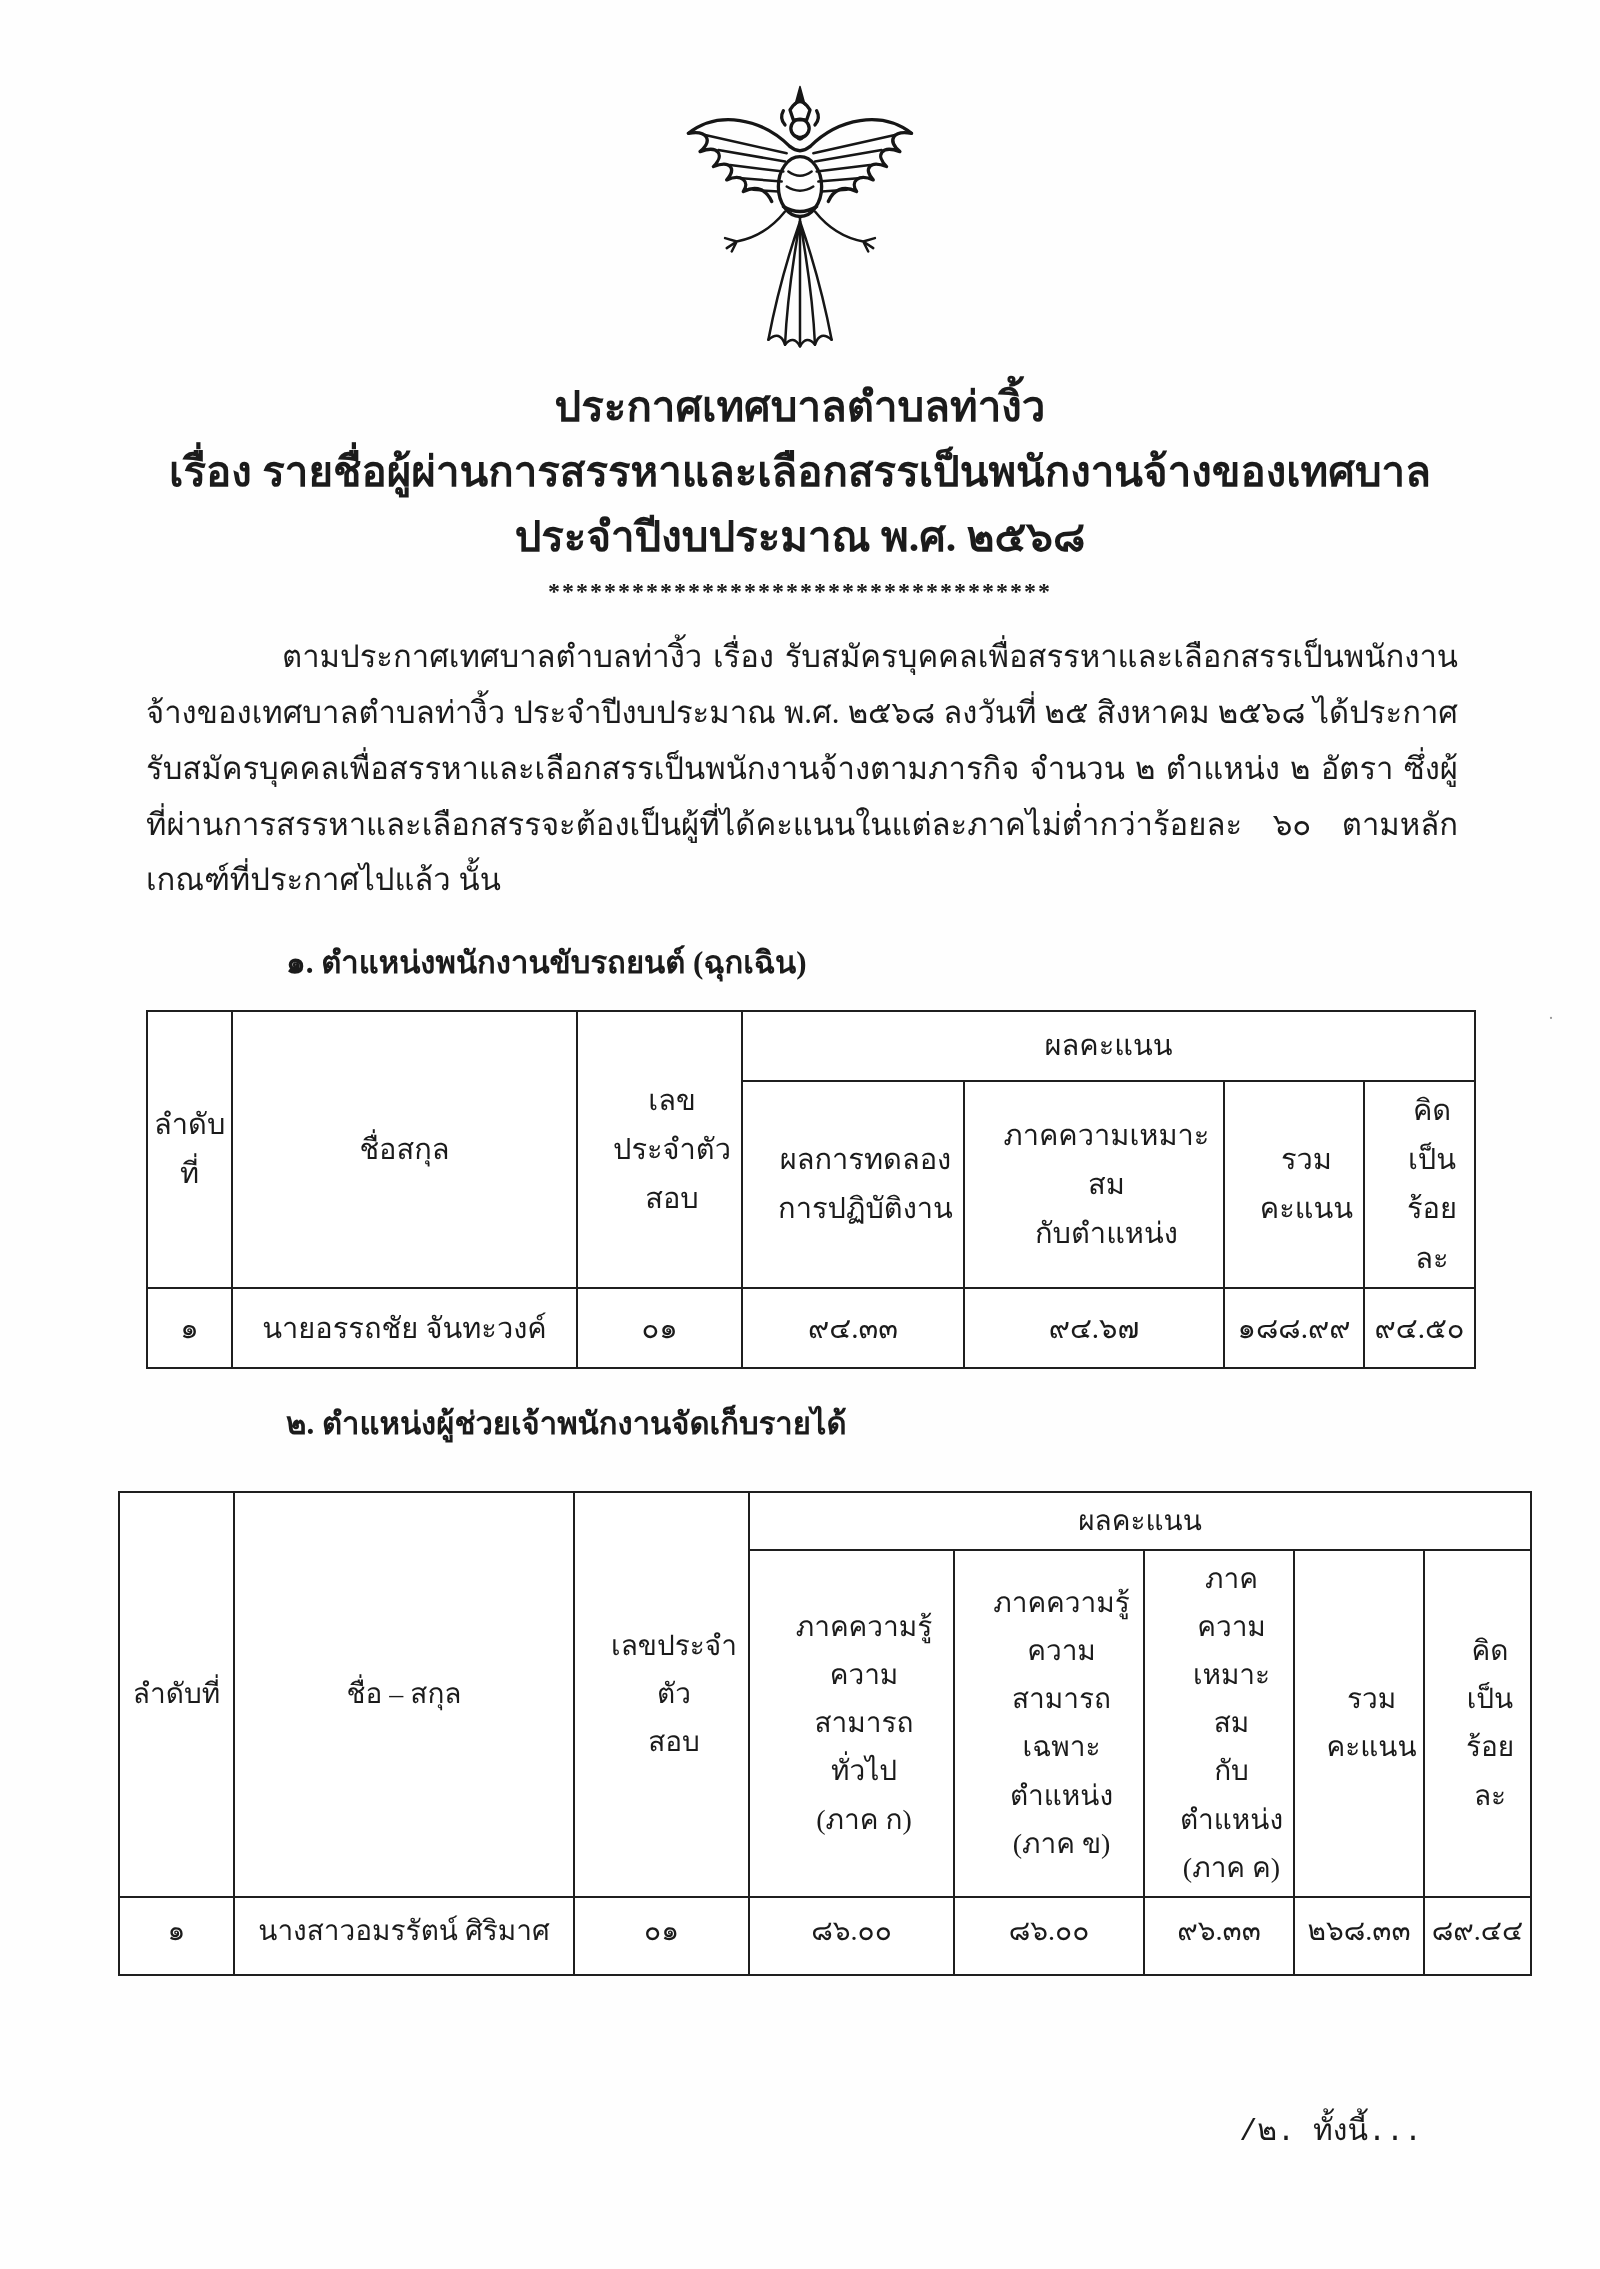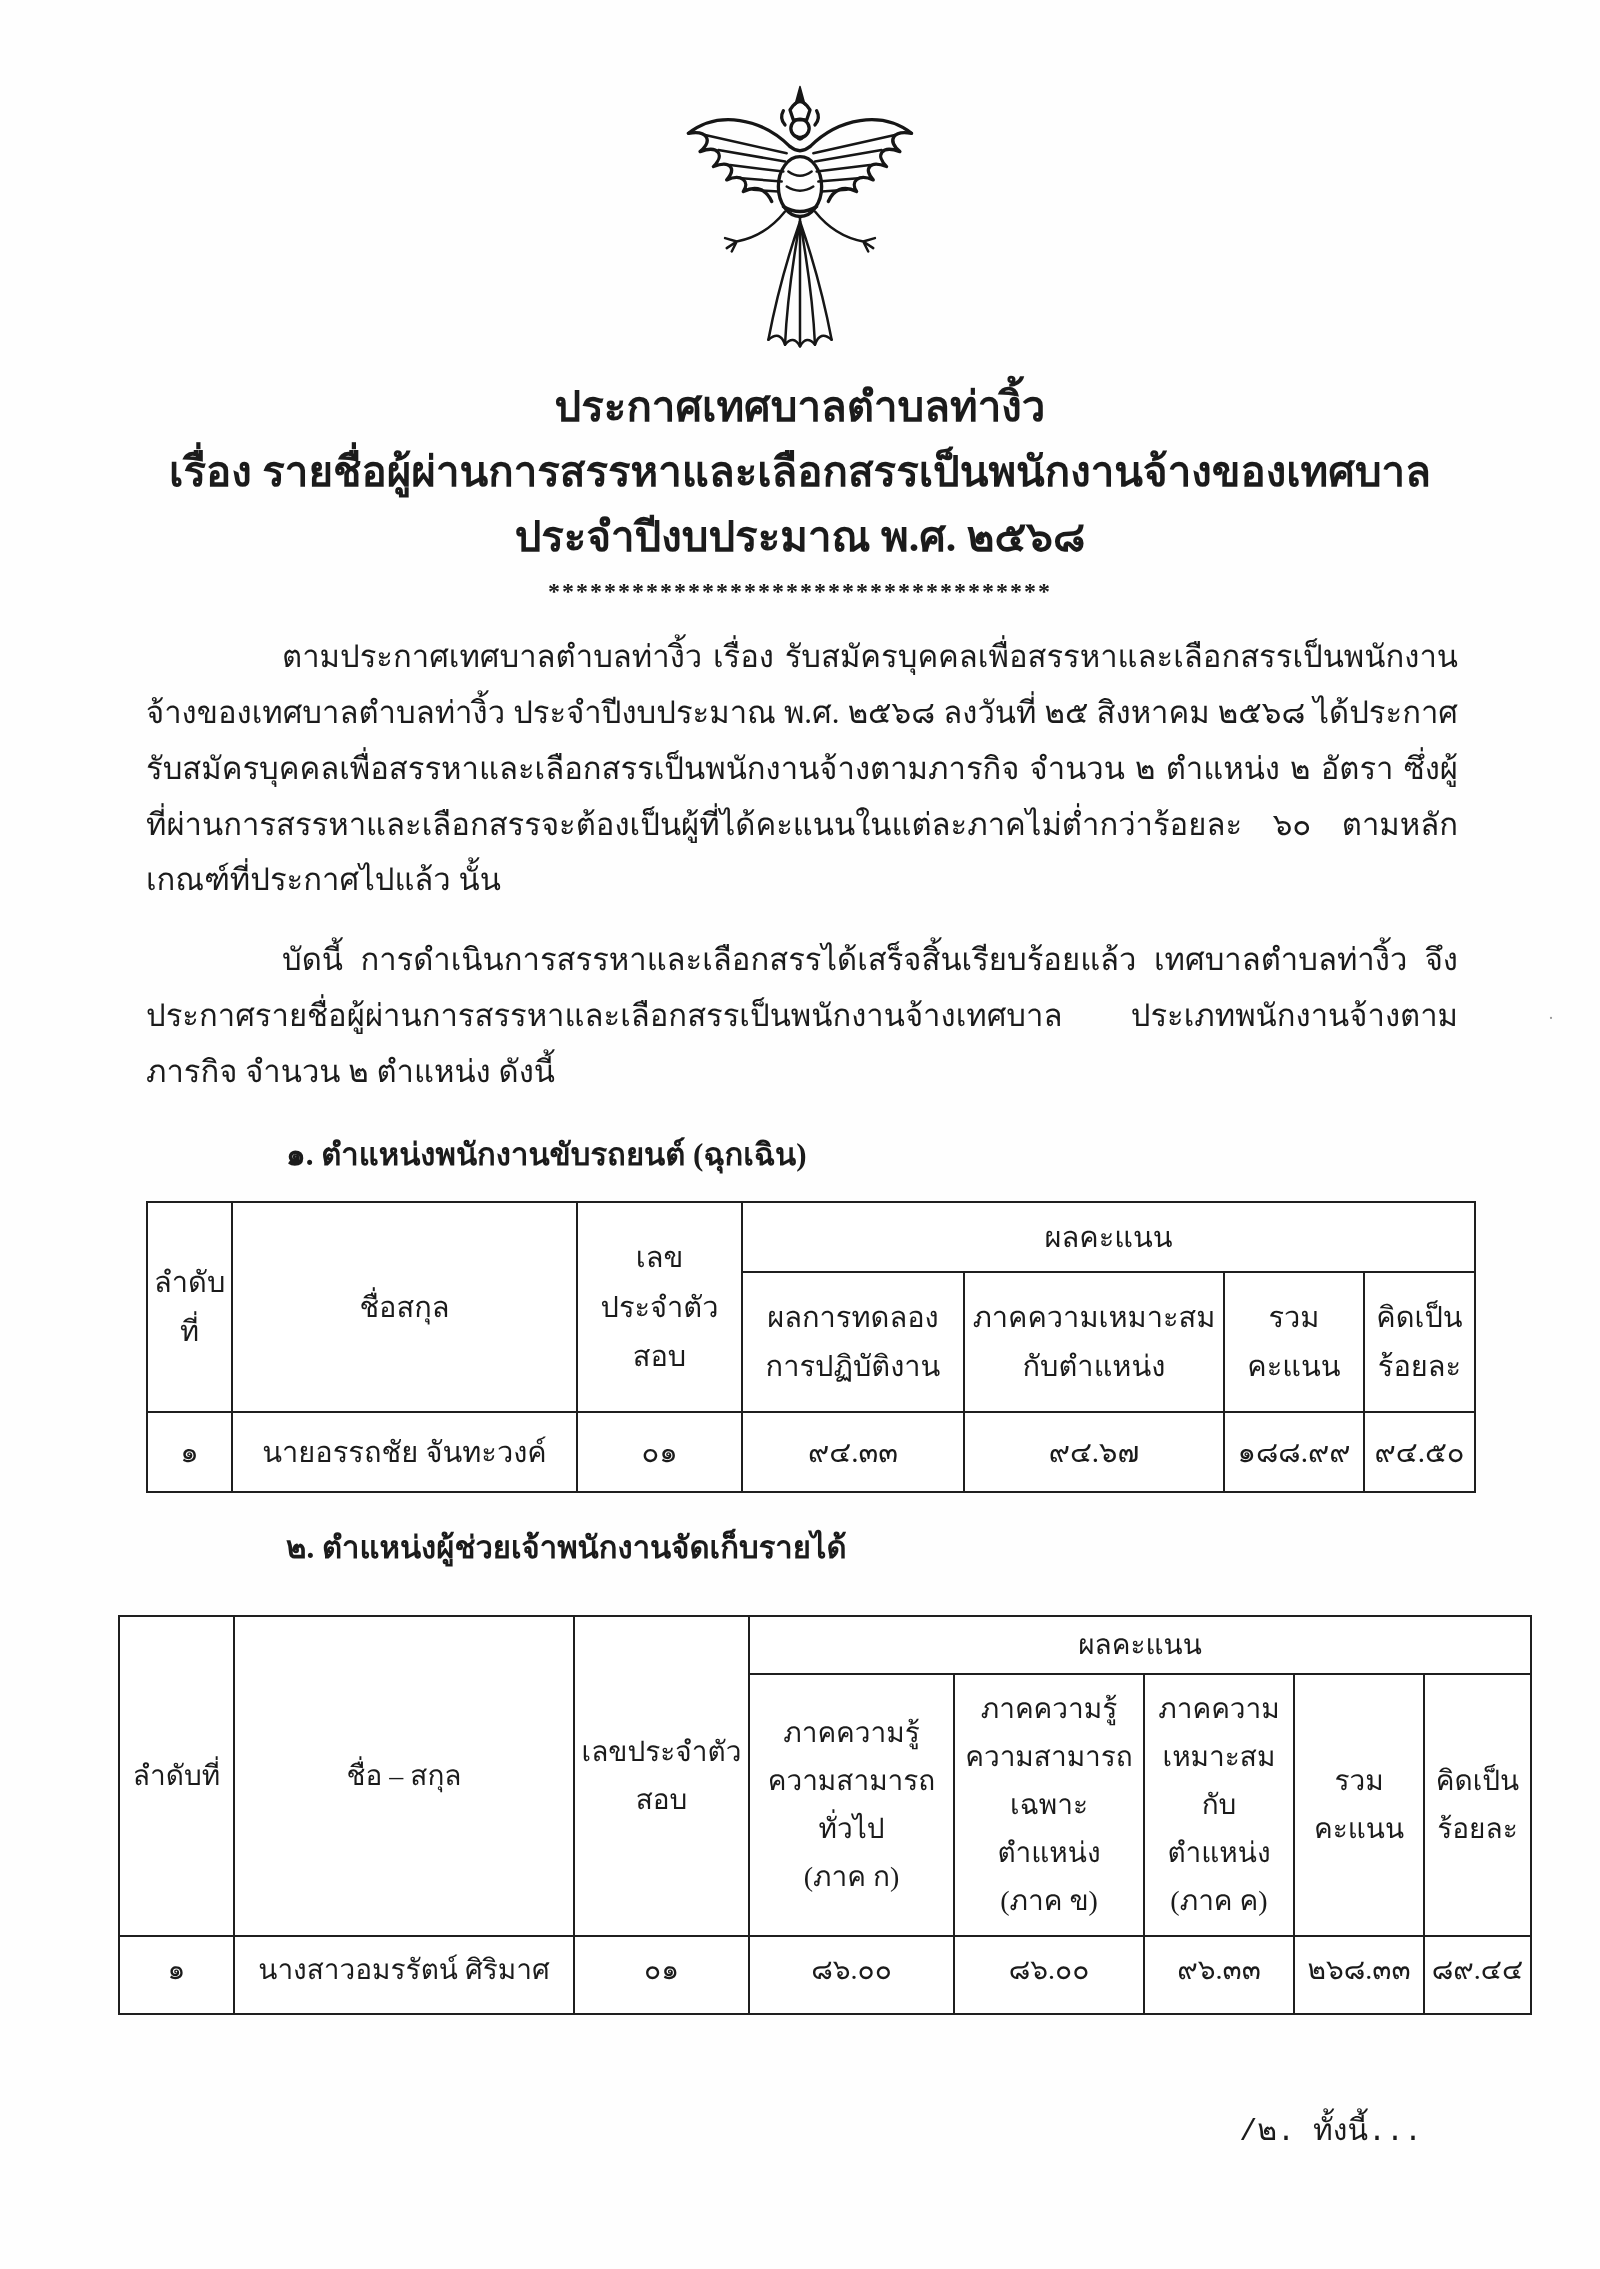--- a/index.html
+++ b/index.html
@@ -38,21 +38,21 @@
   }
 
   table { border-collapse: collapse; table-layout: fixed; background: #fff; }
   th, td {
     border: 2px solid #1f1f1f;
     text-align: center;
     vertical-align: middle;
     font-weight: normal;
     padding: 4px 6px;
   }
-  .pre { white-space: pre-line; }
+  .pre { white-space: pre-line; padding-left: 31px; }
 
   .t1 { margin: 22px 0 0 146px; width: 1328px; border-top-width: 3px; }
   .t1 th { font-size: 29px; line-height: 1.7; }
   .t1 .group-row th { height: 70px; }
   .t1 .sub-row th { height: 140px; }
   .t1 .data-row td { height: 80px; font-size: 29px; }
 
   .t2 { margin: 42px 0 0 118px; width: 1412px; border-top-width: 3px; }
   .t2 th { font-size: 28px; line-height: 1.72; }
   .t2 .group-row th { height: 52px; }
@@ -116,21 +116,20 @@
   </div>
 
   <div class="title-block">
     <div class="title-line">ประกาศเทศบาลตำบลท่างิ้ว</div>
     <div class="title-line">เรื่อง  รายชื่อผู้ผ่านการสรรหาและเลือกสรรเป็นพนักงานจ้างของเทศบาล</div>
     <div class="title-line">ประจำปีงบประมาณ  พ.ศ. ๒๕๖๘</div>
     <div class="divider-line">************************************</div>
   </div>
 
   <p class="para">ตามประกาศเทศบาลตำบลท่างิ้ว  เรื่อง รับสมัครบุคคลเพื่อสรรหาและเลือกสรรเป็นพนักงานจ้างของเทศบาลตำบลท่างิ้ว ประจำปีงบประมาณ พ.ศ. ๒๕๖๘ ลงวันที่ ๒๕ สิงหาคม ๒๕๖๘ ได้ประกาศรับสมัครบุคคลเพื่อสรรหาและเลือกสรรเป็นพนักงานจ้างตามภารกิจ จำนวน ๒ ตำแหน่ง ๒ อัตรา ซึ่งผู้ที่ผ่านการสรรหาและเลือกสรรจะต้องเป็นผู้ที่ได้คะแนนในแต่ละภาคไม่ต่ำกว่าร้อยละ ๖๐ ตามหลักเกณฑ์ที่ประกาศไปแล้ว  นั้น</p>
-  <p class="para">บัดนี้ การดำเนินการสรรหาและเลือกสรรได้เสร็จสิ้นเรียบร้อยแล้ว เทศบาลตำบลท่างิ้ว จึงประกาศรายชื่อผู้ผ่านการสรรหาและเลือกสรรเป็นพนักงานจ้างเทศบาล ประเภทพนักงานจ้างตามภารกิจ จำนวน ๒ ตำแหน่ง  ดังนี้</p>
 
   <div class="section-heading">๑. ตำแหน่งพนักงานขับรถยนต์ (ฉุกเฉิน)</div>
 
   <table class="t1">
     <colgroup>
       <col style="width:85px">
         <col style="width:345px">
         <col style="width:165px">
       <col style="width:222px">
         <col style="width:260px">

